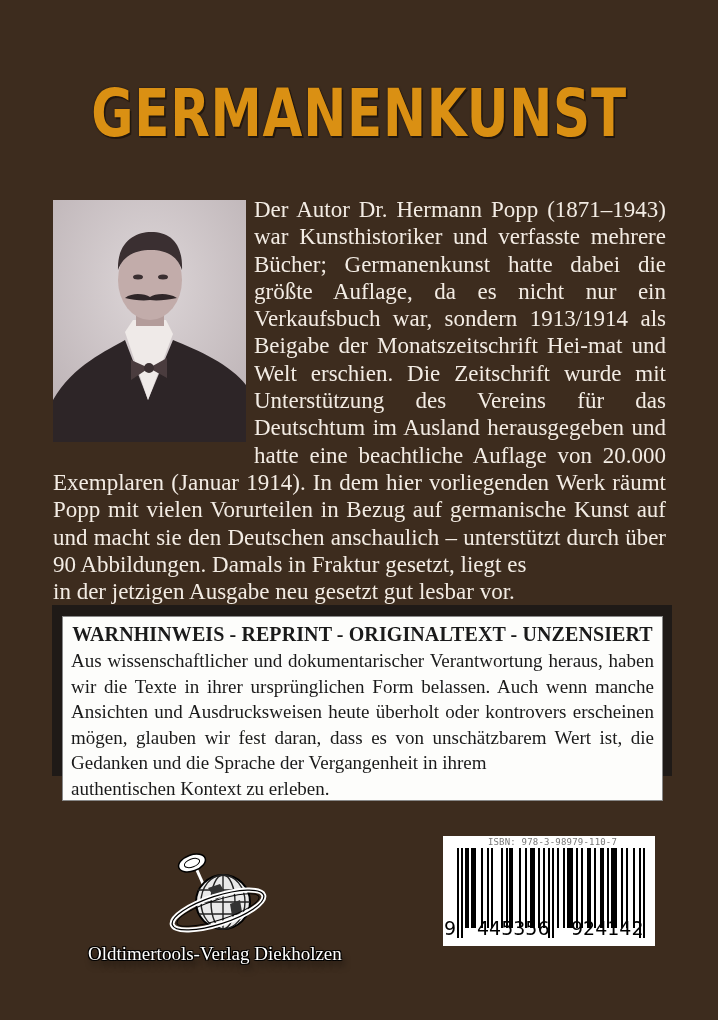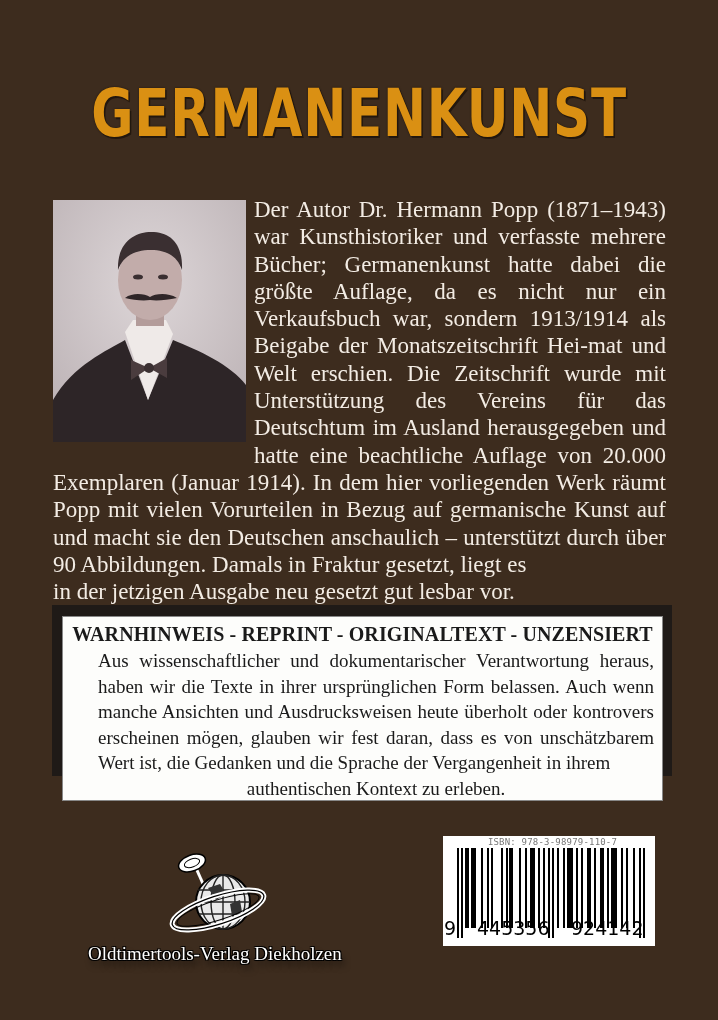--- a/index.html
+++ b/index.html
@@ -12,22 +12,22 @@
   .photo { position:absolute; left:53px; top:200px; width:193px; height:242px; overflow:hidden;
            background:linear-gradient(180deg,#d9d2d4 0%,#cdc4c7 55%,#b8aeb1 100%); }
   .bio { position:absolute; left:53px; top:196px; width:613px; color:#f3ece4;
          font-size:23px; line-height:27.3px; text-align:justify; hyphens:manual; }
   .bio .float { float:left; width:201px; height:246px; }
   .bio .last { text-align:left; }
   .warn-outer { position:absolute; left:52px; top:605px; width:620px; height:171px; background:#1f1a17; }
   .warn-inner { position:absolute; left:10px; top:11px; width:601px; height:185px; background:#fdfdfb;
                 border:1px solid #888; box-sizing:border-box; padding:4px 8px 0 8px; }
   .warn-title { font-weight:bold; font-size:20px; color:#1a1a1a; text-align:center; line-height:26px; letter-spacing:0.1px; }
-  .warn-body { font-size:19px; line-height:25.5px; color:#1a1a1a; text-align:justify; margin-top:1px;margin-left:27px; }
-  .warn-body .last { text-align:center; }
+  .warn-body { font-size:19px; line-height:25.5px; color:#1a1a1a; text-align:justify; margin-top:1px; }
+  .warn-body .last { }
   .logo { position:absolute; left:168px; top:850px; width:100px; height:85px; }
   .publisher { position:absolute; left:88px; top:943px; font-weight:normal; font-size:19px; color:#ffffff;
                text-shadow: 1px 1px 0 #000, -1px -1px 0 #000, 1px -1px 0 #000, -1px 1px 0 #000, 3px 6px 6px rgba(0,0,0,0.6); }
   .barcode { position:absolute; left:443px; top:836px; width:212px; height:110px; background:#ffffff; }
   .isbn { position:absolute; left:0; top:1px; width:219px; text-align:center;
           font-family:"DejaVu Sans Mono", monospace; font-size:9px; color:#777; letter-spacing:0.2px; }
   .bars { position:absolute; left:0; top:12px; }
   .digits { position:absolute; top:80px; font-family:"DejaVu Sans", sans-serif; font-size:19px; color:#000; line-height:24px; }
 </style>
 </head>

